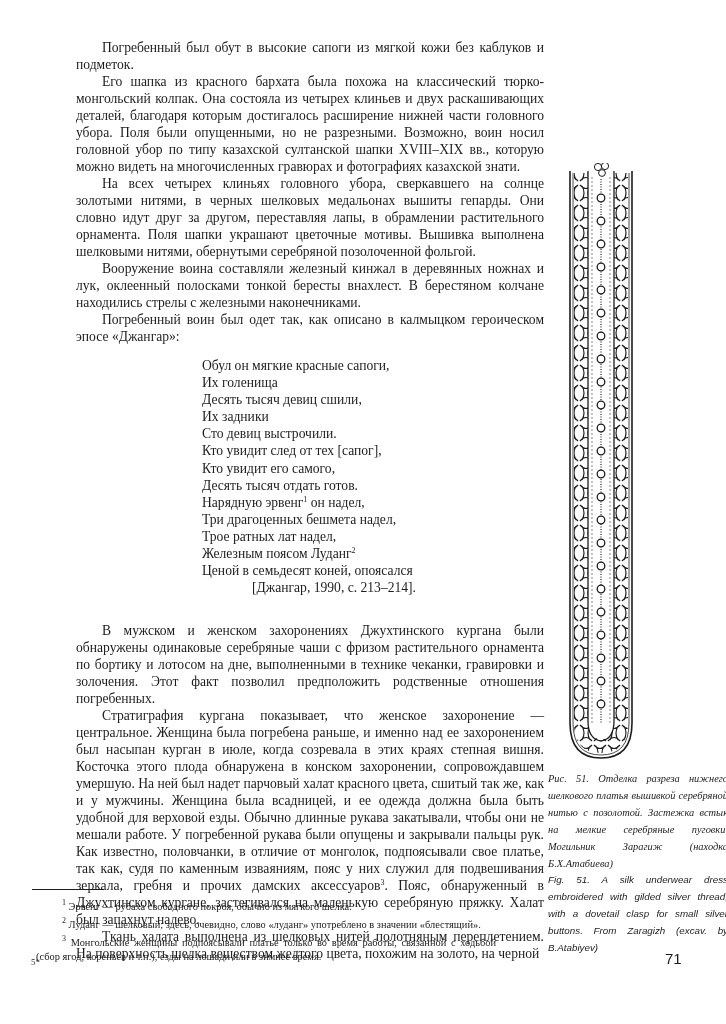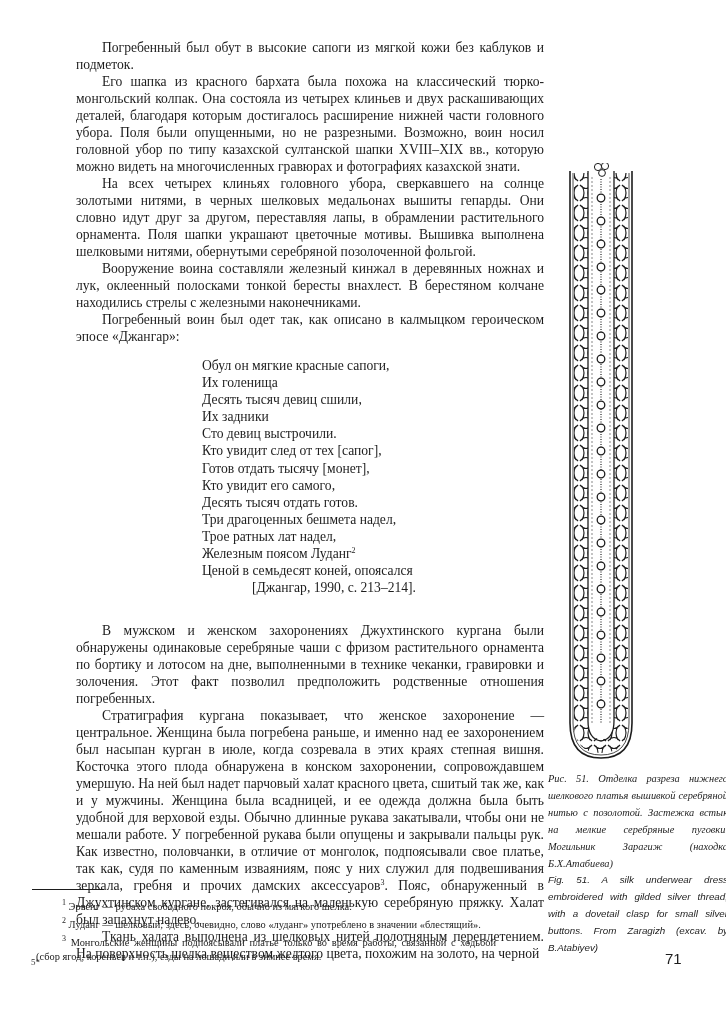--- a/index.html
+++ b/index.html
@@ -47,23 +47,23 @@
   <p>Вооружение воина составляли железный кинжал в деревянных ножнах и лук, оклеенный полосками тонкой бересты внахлест. В берестяном колчане находились стрелы с железными наконечниками.</p>
   <p>Погребенный воин был одет так, как описано в калмыцком героическом эпосе «Джангар»:</p>
 
   <div class="verse">
     <span class="line">Обул он мягкие красные сапоги,</span>
     <span class="line">Их голенища</span>
     <span class="line">Десять тысяч девиц сшили,</span>
     <span class="line">Их задники</span>
     <span class="line">Сто девиц выстрочили.</span>
     <span class="line">Кто увидит след от тех [сапог],</span>
-    <span class="line">Готов отдать тысячу [монет],</span>
     <span class="line">Кто увидит его самого,</span>
     <span class="line">Десять тысяч отдать готов.</span>
+    <span class="line"><span>Нарядную эрвенг</span><sup>1</sup><span> он надел,</span></span>
     <span class="line">Три драгоценных бешмета надел,</span>
     <span class="line">Трое ратных лат надел,</span>
     <span class="line"><span>Железным поясом Луданг</span><sup>2</sup></span>
     <span class="line">Ценой в семьдесят коней, опоясался</span>
     <span class="source">[Джангар, 1990, с. 213–214].</span>
   </div>
 
   <p>В мужском и женском захоронениях Джухтинского кургана были обнаружены одинаковые серебряные чаши с фризом растительного орнамента по бортику и лотосом на дне, выполненными в технике чеканки, гравировки и золочения. Этот факт позволил предположить родственные отношения погребенных.</p>
   <p><span>Стратиграфия кургана показывает, что женское захоронение — центральное. Женщина была погребена раньше, и именно над ее захоронением был насыпан курган в июле, когда созревала в этих краях степная вишня. Косточка этого плода обнаружена в конском захоронении, сопровождавшем умершую. На ней был надет парчовый халат красного цвета, сшитый так же, как и у мужчины. Женщина была всадницей, и ее одежда должна была быть удобной для верховой езды. Обычно длинные рукава закатывали, чтобы они не мешали работе. У погребенной рукава были опущены и закрывали пальцы рук. Как известно, половчанки, в отличие от монголок, подпоясывали свое платье, так как, судя по каменным изваяниям, пояс у них служил для подвешивания зеркала, гребня и прочих дамских аксессуаров</span><sup>3</sup><span>. Пояс, обнаруженный в Джухтинском кургане, застегивался на маленькую серебряную пряжку. Халат был запахнут налево.</span></p>
   <p>Ткань халата выполнена из шелковых нитей полотняным переплетением. На поверхность шелка веществом желтого цвета, похожим на золото, на черной</p>

